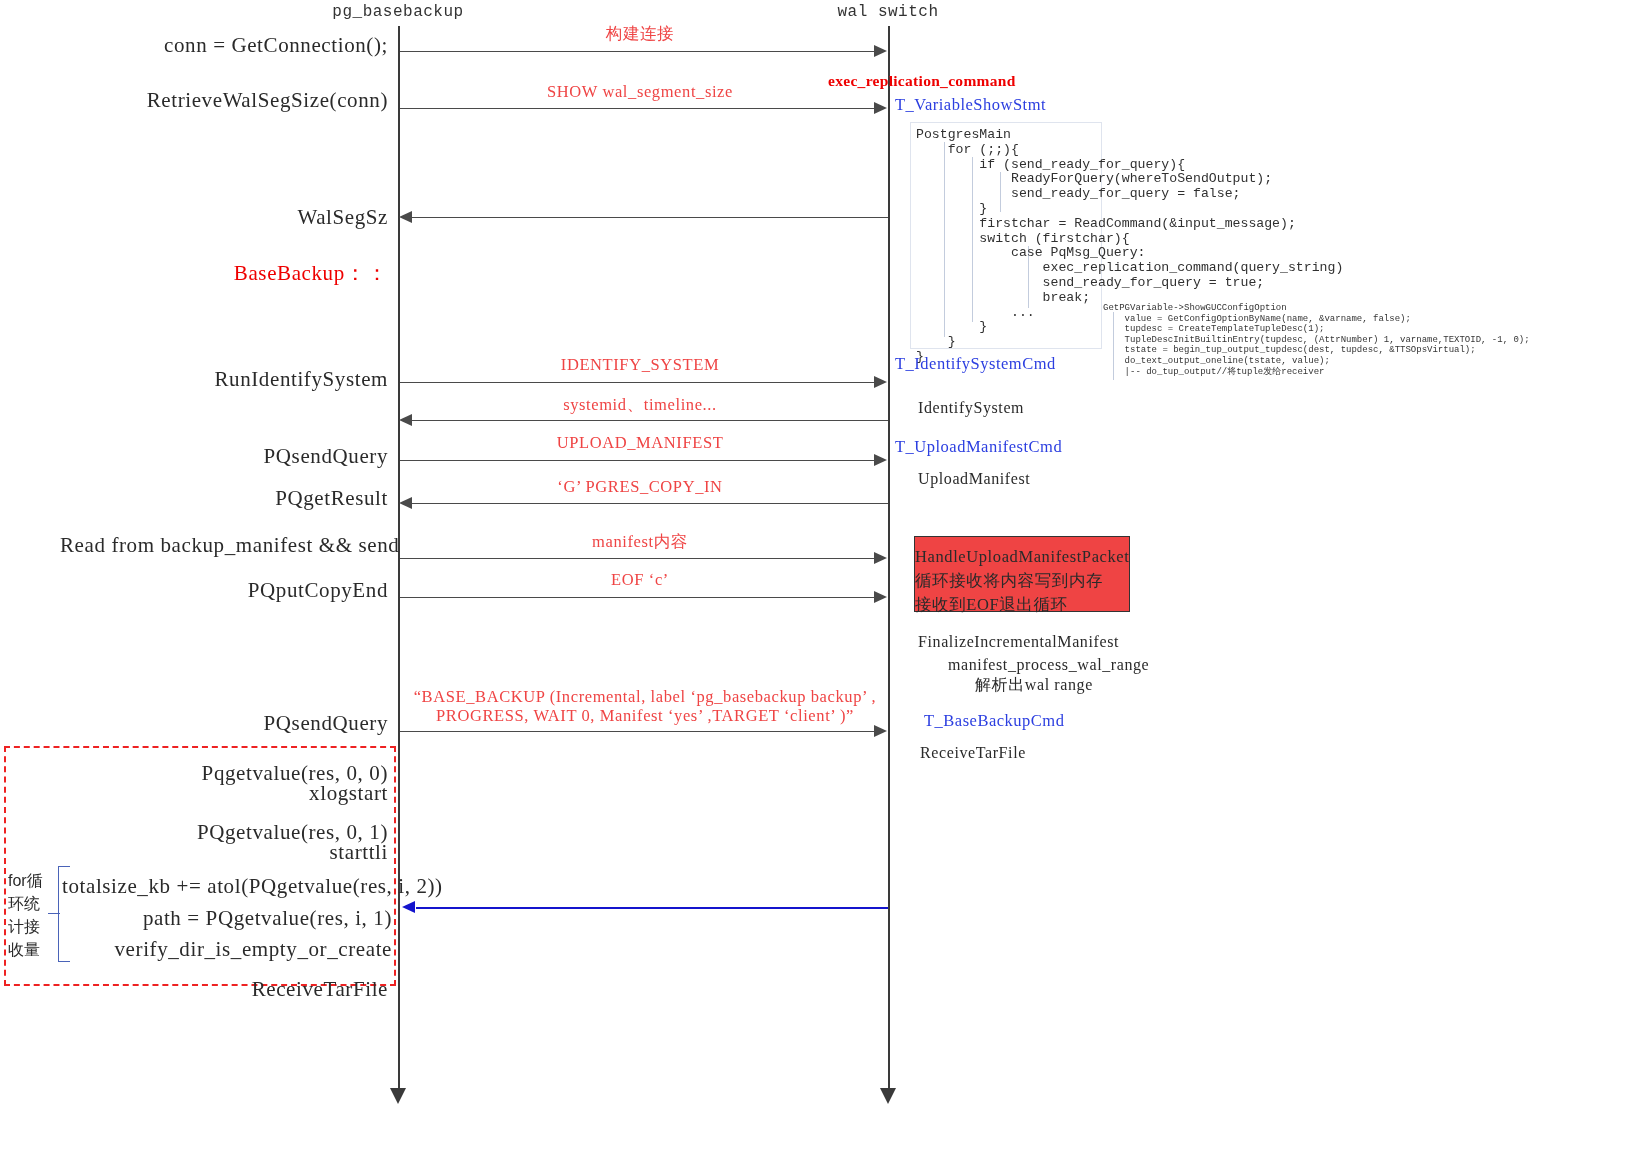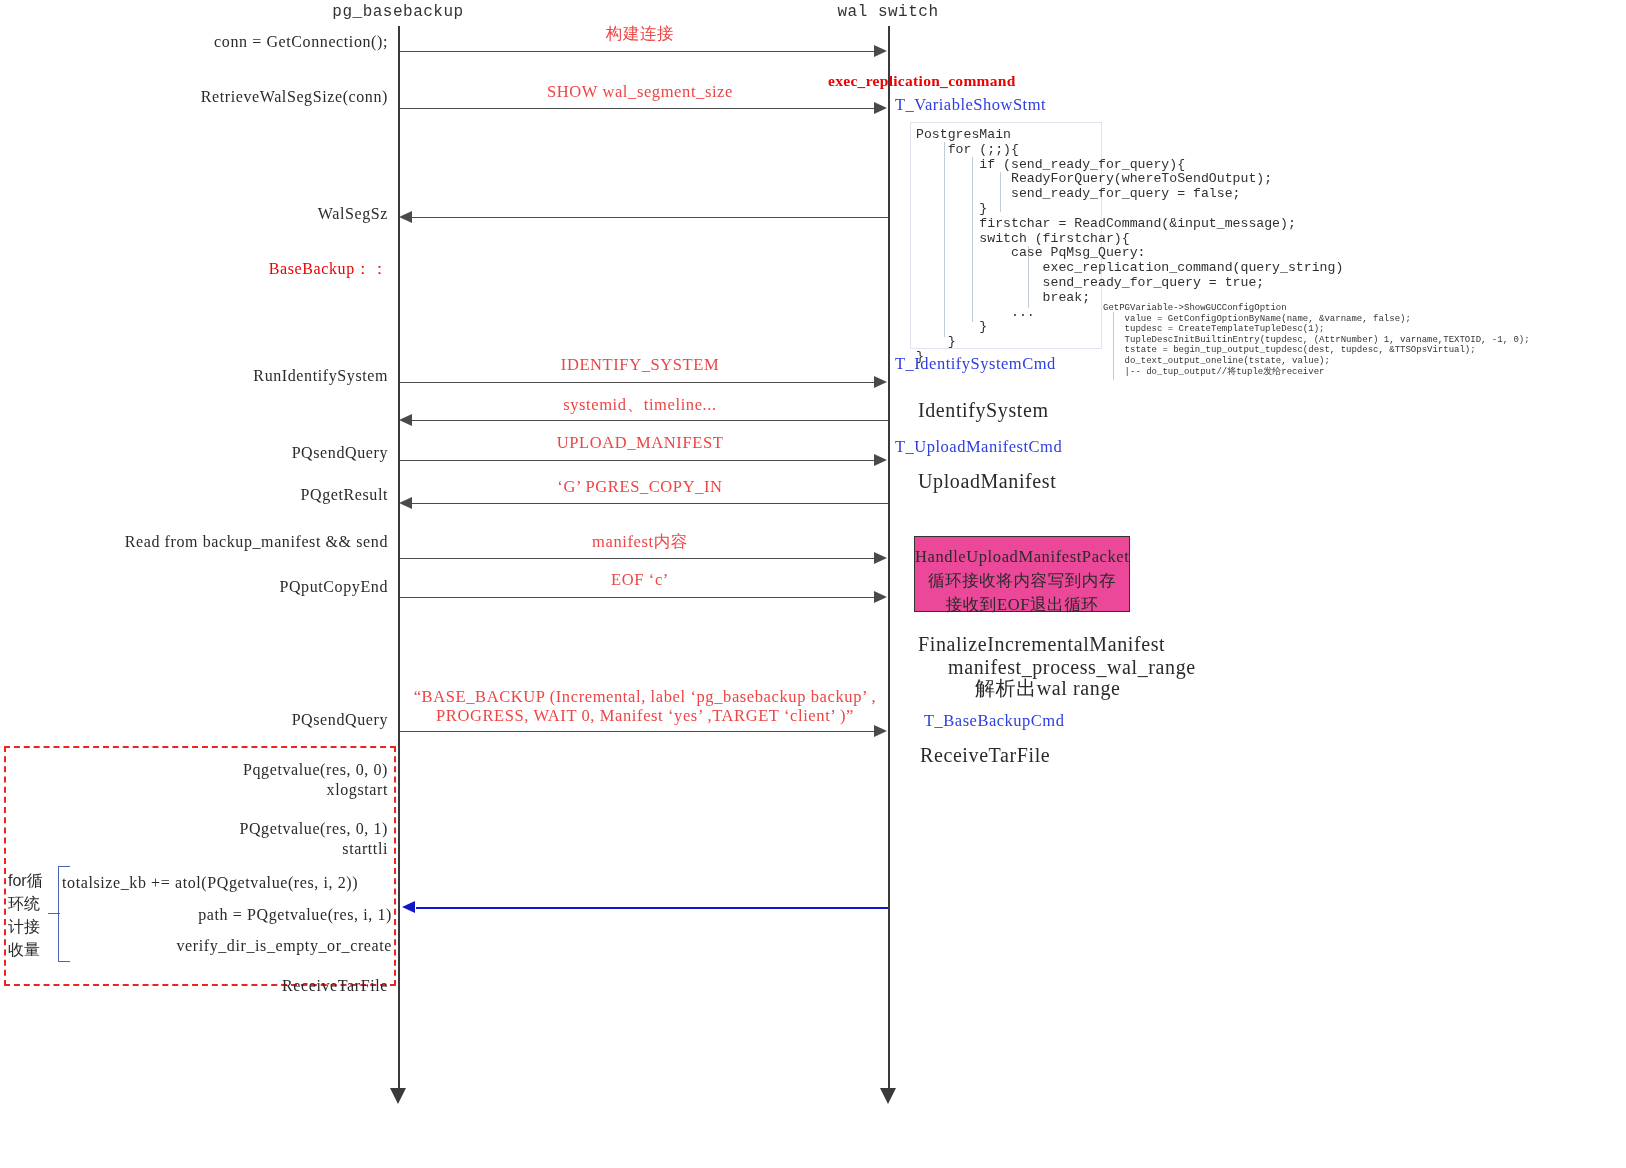--- a/index.html
+++ b/index.html
@@ -66,32 +66,32 @@
     font-size: 16.5px;
     color: #ef4444;
     text-align: center;
     white-space: nowrap;
     letter-spacing: 0.6px;
   }
 
   
   .left-label {
     font-family: "Liberation Serif", "DejaVu Serif", serif;
-    font-size: 16px;
+    font-size: 21px;
     color: #2a2a2a;
     text-align: right;
     white-space: nowrap;
     letter-spacing: 0.6px;
   }
   .left-label.red { color: #ee0000; }
 
   
   .right-label {
     font-family: "Liberation Serif", "DejaVu Serif", serif;
-    font-size: 20px;
+    font-size: 16px;
     color: #2a2a2a;
     white-space: nowrap;
     letter-spacing: 0.6px;
   }
   .node-tag {
     font-family: "Liberation Serif", "DejaVu Serif", serif;
     font-size: 16.5px;
     color: #2b3ee0;
     white-space: nowrap;
     letter-spacing: 0.5px;
@@ -126,22 +126,22 @@
     border-left: 1px solid #c3ccdd;
   }
   .code-outline {
     position: absolute;
     border: 1px solid #dfe4ee;
   }
 
   
   .solid-box {
     border: 1.6px solid #333333;
-    background: #ec4899;
-    text-align: center;
+    background: #ef4444;
+    text-align: left;
     font-family: "Liberation Serif", "DejaVu Serif", serif;
     font-size: 16.5px;
     color: #2a2a2a;
     letter-spacing: 0.6px;
     box-sizing: border-box;
     padding-top: 8px;
     line-height: 24px;
   }
   .dashed-box {
     border: 2px dashed #ee2222;

